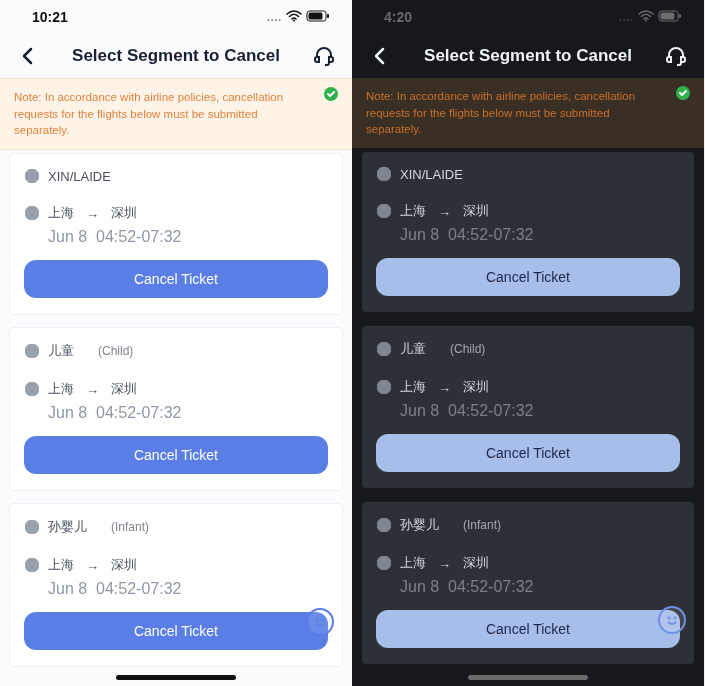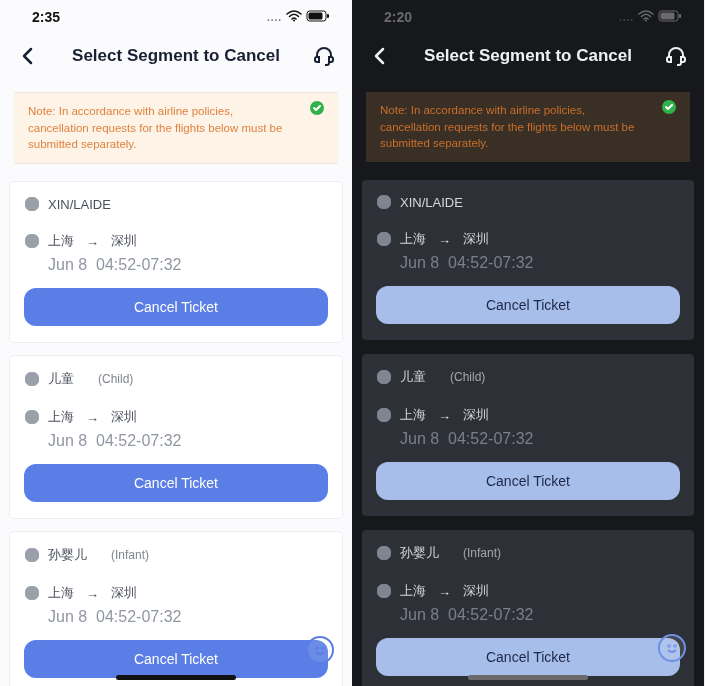--- a/index.html
+++ b/index.html
@@ -52,21 +52,21 @@
     font-weight: 700;
   }
   .light .navtitle { color: #1a2033; }
   .dark  .navtitle { color: #eef0f4; }
   .backbtn, .headsetbtn { width: 28px; height: 28px; display:flex; align-items:center; justify-content:center; }
   .light .backbtn svg path, .light .headsetbtn svg path, .light .headsetbtn svg circle { stroke:#1a2033; }
   .dark  .backbtn svg path, .dark  .headsetbtn svg path, .dark  .headsetbtn svg circle  { stroke:#eef0f4; }
 
   
   .notebar {
-    margin: 14px;
+    margin: 0;
     padding: 10px 44px 10px 14px;
     font-size: 11.5px;
     line-height: 1.45;
     position: relative;
   }
   .light .notebar { background:#fdf3e7; color:#e0833f; border-top:1px solid #f3e4d2; border-bottom:1px solid #f3e4d2;}
   .dark  .notebar { background:#3a2f24; color:#c86f2b; }
   .notebar .check {
     position:absolute; right:12px; top:6px;
     width:18px; height:18px; border-radius:50%;
@@ -121,21 +121,21 @@
     width:120px; height:5px; border-radius:3px;
   }
   .light .homebar{ background:#111 }
   .dark  .homebar{ background:#6a6a6a }
 </style>
 </head>
 <body>
 
 <div class="phone light">
   <div class="statusbar">
-    <span>2:35</span>
+    <span>10:21</span>
     <span class="statusicons">
       <span class="dots">....</span>
       <span class="wifi">
         <svg width="16" height="12" viewBox="0 0 16 12">
             <path d="M1 4 Q8 -2 15 4 M3.5 6.5 Q8 2 12.5 6.5 M6 9 Q8 7 10 9" stroke="#111" stroke-width="1.6" fill="none" stroke-linecap="round"></path>
             <circle cx="8" cy="10.5" r="1" fill="#111"></circle>
           </svg>
       </span>
       <span class="batt">
         <svg width="24" height="12" viewBox="0 0 24 12">
@@ -274,21 +274,21 @@
           </svg>
       </span>
     </div>
   </div>
 
   <div class="homebar"></div>
 </div>
 
 <div class="phone dark">
   <div class="statusbar">
-    <span>2:20</span>
+    <span>4:20</span>
     <span class="statusicons">
       <span class="dots">....</span>
       <span class="wifi">
         <svg width="16" height="12" viewBox="0 0 16 12">
             <path d="M1 4 Q8 -2 15 4 M3.5 6.5 Q8 2 12.5 6.5 M6 9 Q8 7 10 9" stroke="#6a6a6a" stroke-width="1.6" fill="none" stroke-linecap="round"></path>
             <circle cx="8" cy="10.5" r="1" fill="#6a6a6a"></circle>
           </svg>
       </span>
       <span class="batt">
         <svg width="24" height="12" viewBox="0 0 24 12">

